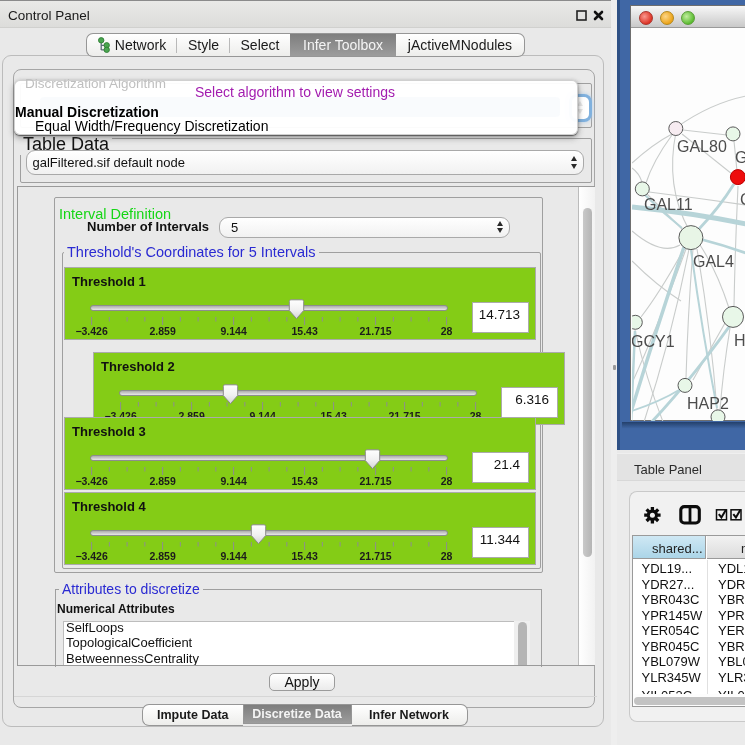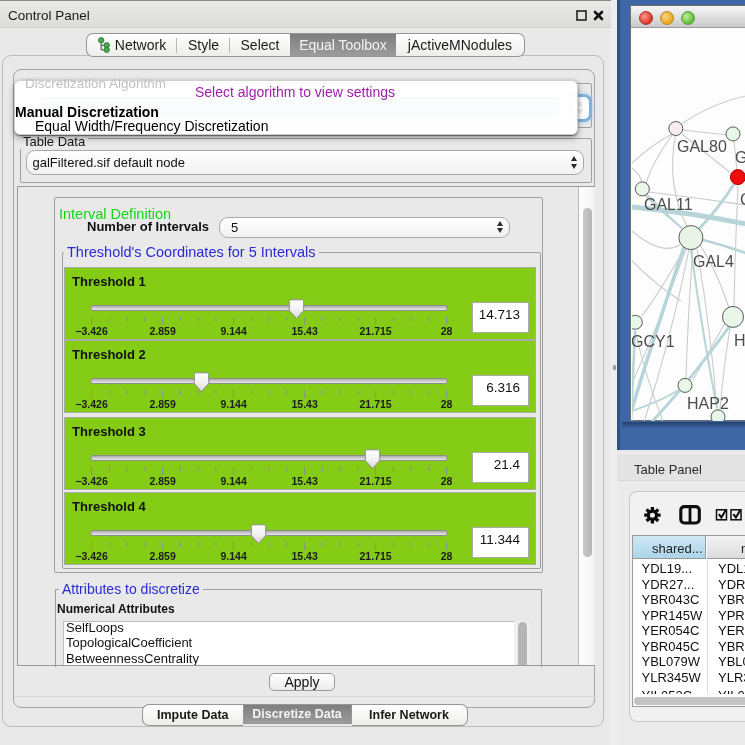--- a/index.html
+++ b/index.html
@@ -98,35 +98,35 @@
 
   <div class="tabstrip" style="left:86px; top:32.5px;">
     <div class="tabseg first" style="width:91px;"><svg width="12" height="16" viewBox="0 0 12 16" style="margin-right:5px">
         <path d="M3.2 3.5 V13 M3.2 8.3 H8.4 M3.2 12.8 H8.4" stroke="#5c6b78" stroke-width="1.3" fill="none"></path>
         <circle cx="3.2" cy="3.3" r="2.7" fill="#4ba650" stroke="#2f7d35" stroke-width="0.9"></circle>
         <circle cx="8.7" cy="8.3" r="2.7" fill="#4ba650" stroke="#2f7d35" stroke-width="0.9"></circle>
         <circle cx="8.7" cy="12.8" r="2.7" fill="#4ba650" stroke="#2f7d35" stroke-width="0.9"></circle>
         </svg>Network<div class="tabsep"></div></div>
     <div class="tabseg" style="width:53px;">Style<div class="tabsep"></div></div>
     <div class="tabseg" style="width:60px;">Select</div>
-    <div class="tabseg sel" style="width:106px;">Equal Toolbox</div>
+    <div class="tabseg sel" style="width:106px;">Infer Toolbox</div>
     <div class="tabseg last" style="width:129px;">jActiveMNodules</div>
   </div>
 
   <div class="group" style="left:20px; top:83px; width:572px; height:45px;"></div>
   <div class="gtitle" style="left:22px; top:76px; color:#bfbfbf; z-index:6; background:none; font-size:13.5px;">Discretization Algorithm</div>
 
   <div class="abs" style="left:572px; top:97px; width:17px; height:22px; border-radius:5px; background:#fff; box-shadow:0 0 0 3px #80b1de, 0 0 4px 3px #b5cfe9;"></div>
   <div class="spin" style="left:577px; top:101px; opacity:0.15;">
       <div class="up" style="border-bottom-color:#666;"></div>
       <div class="dn" style="border-top-color:#666;"></div>
     </div>
 
   <div class="group" style="left:20px; top:138px; width:572px; height:45px;"></div>
-  <div class="gtitle" style="left:20px; top:134px; color:#111; font-size:13px;">Table Data</div>
+  <div class="gtitle" style="left:20px; top:134px; color:#111; font-size:18px;">Table Data</div>
   <div class="combo" style="left:26px; top:150px; width:558px; height:25px;">
     <span class="txt">galFiltered.sif default node</span>
     </div>
   <div class="spin" style="left:571px; top:156px;">
       <div class="up"></div>
       <div class="dn"></div>
     </div>
 
   <div class="abs" style="left:17px; top:186px; width:578px; height:1px; background:#9a9a9a;"></div>
   <div class="abs" style="left:17px; top:186px; width:1px; height:479px; background:#9a9a9a;"></div>
@@ -186,21 +186,21 @@
       <defs>
           <linearGradient id="thg267" x1="0" y1="0" x2="0" y2="1">
         <stop offset="0" stop-color="#ffffff"></stop>
             <stop offset="0.55" stop-color="#f0f0f0"></stop>
             <stop offset="1" stop-color="#d5d5d5"></stop>
       </linearGradient>
         </defs>
     </svg>
     <div class="vbox">14.713</div>
   </div>
-  <div class="throw" style="top:340px;">
+  <div class="throw" style="top:352px;margin-left:29px;">
     <div class="tt">Threshold 2</div>
     <div class="track"></div>
     <svg class="abs ticks" style="left:0;top:49px;" width="470" height="9" viewBox="0 0 470 9">
         <line x1="26.60" y1="0" x2="26.60" y2="8"></line>
         <line x1="44.35" y1="0" x2="44.35" y2="4.5"></line>
         <line x1="62.10" y1="0" x2="62.10" y2="4.5"></line>
         <line x1="79.85" y1="0" x2="79.85" y2="4.5"></line>
         <line x1="97.60" y1="0" x2="97.60" y2="8"></line>
         <line x1="115.35" y1="0" x2="115.35" y2="4.5"></line>
         <line x1="133.10" y1="0" x2="133.10" y2="4.5"></line>

